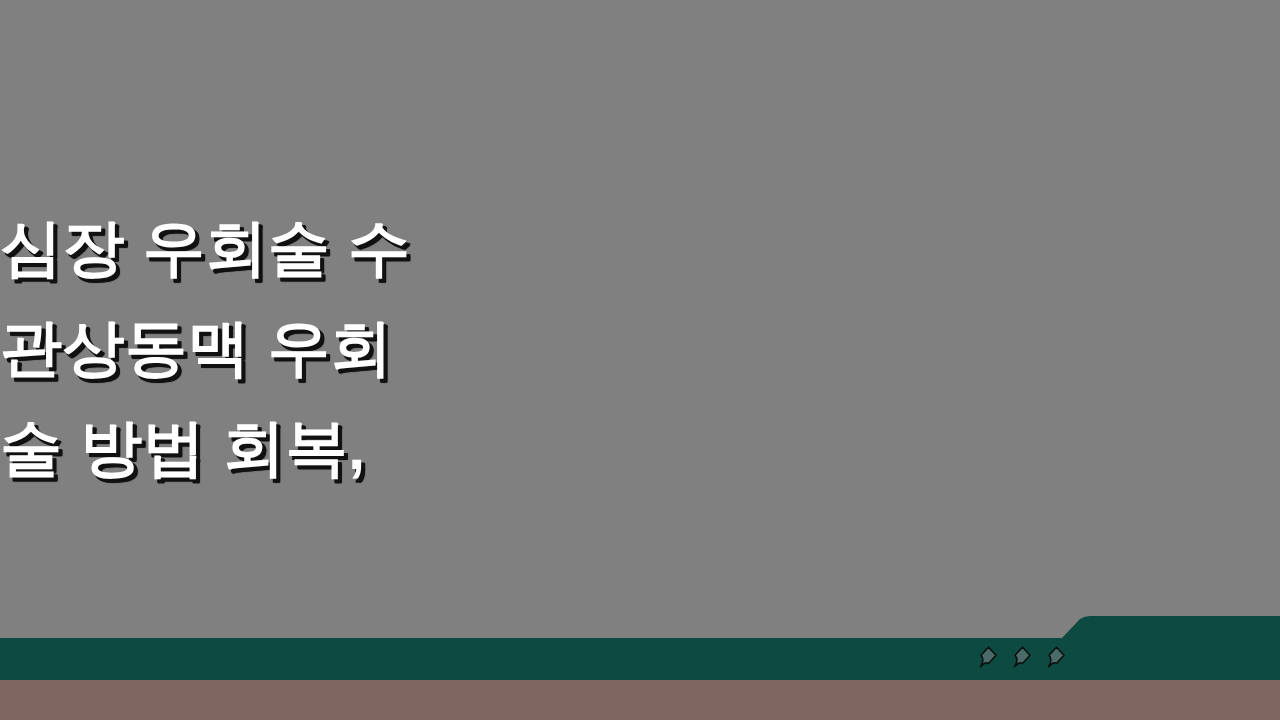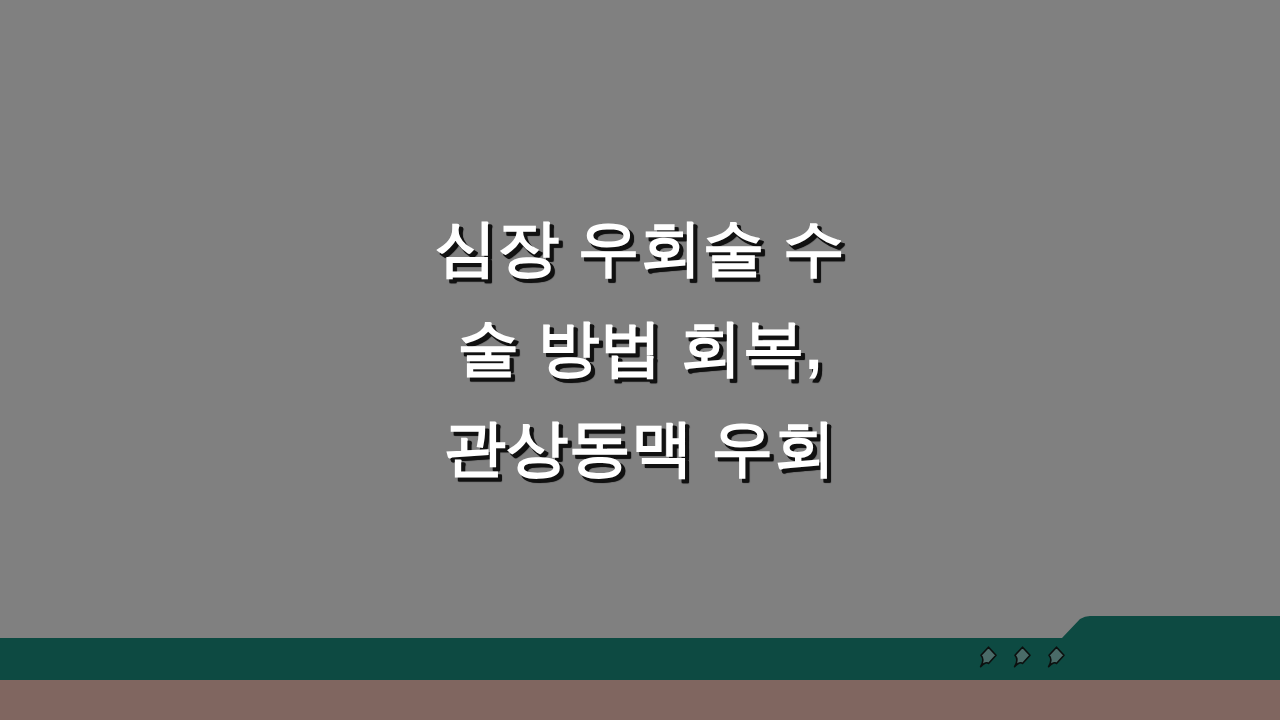--- a/index.html
+++ b/index.html
@@ -18,21 +18,21 @@
     position: absolute;
     inset: 0;
     background: #808080;
   }
   
   .title-block {
     position: absolute;
     left: 0;
     right: 0;
     top: 198px;
-    text-align: center;
+    text-align: left;
     z-index: 5;
   }
   .title-line {
     display: block;
     color: #ffffff;
     font-weight: 700;
     font-size: 62px;
     line-height: 100px;
     letter-spacing: 0.5px;
     text-shadow:
@@ -97,17 +97,17 @@
     <svg class="diamond" viewBox="0 0 20 24" xmlns="http://www.w3.org/2000/svg">
       <path d="M10.5,2.2 L18,10.2 L10.5,18.5 Q8.2,16.0 2.6,21.6 Q7.0,14.6 3.0,10.2 Z" fill="#4a6b68" stroke="#0c0f0e" stroke-width="1.6" stroke-linejoin="round"></path>
     </svg>
     <svg class="diamond" viewBox="0 0 20 24" xmlns="http://www.w3.org/2000/svg">
       <path d="M10.5,2.2 L18,10.2 L10.5,18.5 Q8.2,16.0 2.6,21.6 Q7.0,14.6 3.0,10.2 Z" fill="#4a6b68" stroke="#0c0f0e" stroke-width="1.6" stroke-linejoin="round"></path>
     </svg>
   </div>
 
   <div class="title-block">
     <span class="title-line">심장 우회술 수</span>
+    <span class="title-line">관상동맥 우회</span>
     <span class="title-line">술 방법 회복,</span>
-    <span class="title-line">관상동맥 우회</span>
   </div>
 
 </div>
 
 </body></html>

